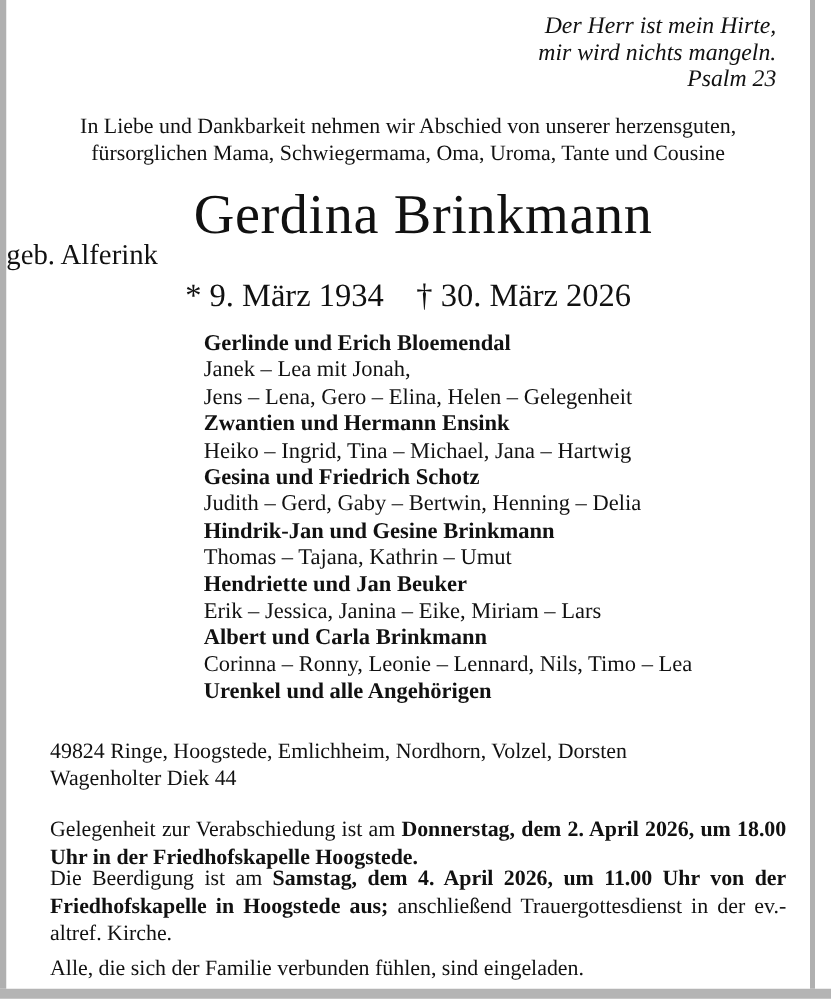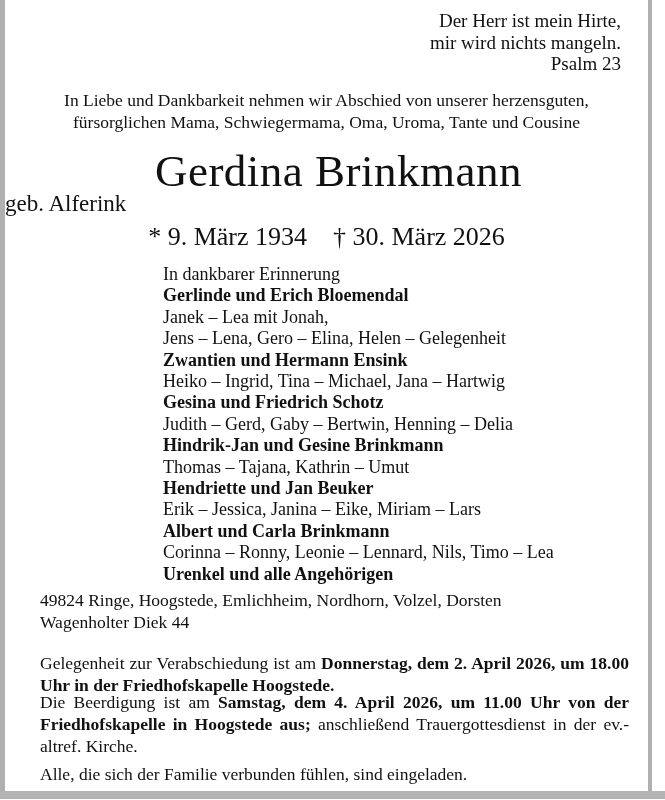--- a/index.html
+++ b/index.html
@@ -25,20 +25,21 @@
   .edge { position: absolute; background: #b0b0b0; }
   .edge-left   { left: 0; top: 0; width: 5px; height: 791px; }
   .edge-right  { left: 648px; top: 0; width: 4px; height: 791px; }
   .edge-bottom { left: 0; top: 791px; width: 665px; height: 8px; background: #b4b4b4; }
 
   .quote {
     position: absolute;
     top: 10px;
     right: 44px;
     text-align: right;
+    font-style: italic;
     font-size: 19px;
     line-height: 21.5px;
   }
   .intro {
     position: absolute;
     top: 89px;
     left: 5px;
     width: 643px;
     text-align: center;
     font-size: 17.5px;
@@ -133,21 +134,20 @@
 
   <h1 class="name">Gerdina Brinkmann</h1>
 
   <div class="maiden">geb. Alferink</div>
 
   <div class="dates">
     <span class="birth">* 9. März 1934</span><span class="death">† 30. März 2026</span>
   </div>
 
   <div class="family">
-      <div class="fam-line">In dankbarer Erinnerung</div>
       <div class="fam-line bold">Gerlinde und Erich Bloemendal</div>
       <div class="fam-line">Janek – Lea mit Jonah,</div>
       <div class="fam-line">Jens – Lena, Gero – Elina, Helen – Gelegenheit</div>
       <div class="fam-line bold">Zwantien und Hermann Ensink</div>
       <div class="fam-line">Heiko – Ingrid, Tina – Michael, Jana – Hartwig</div>
       <div class="fam-line bold">Gesina und Friedrich Schotz</div>
       <div class="fam-line">Judith – Gerd, Gaby – Bertwin, Henning – Delia</div>
       <div class="fam-line bold">Hindrik-Jan und Gesine Brinkmann</div>
       <div class="fam-line">Thomas – Tajana, Kathrin – Umut</div>
       <div class="fam-line bold">Hendriette und Jan Beuker</div>

